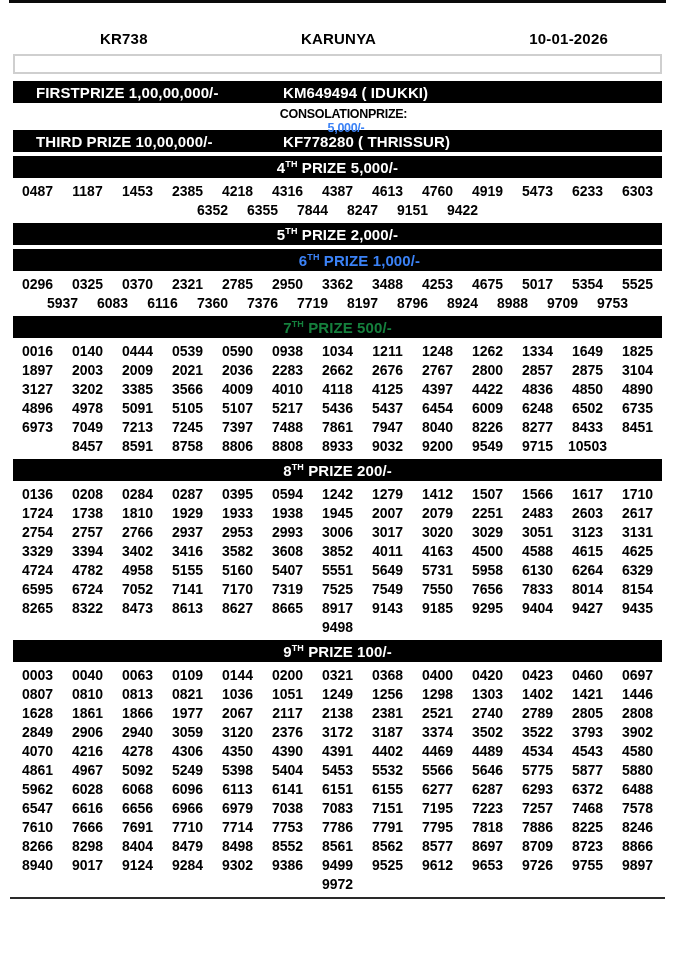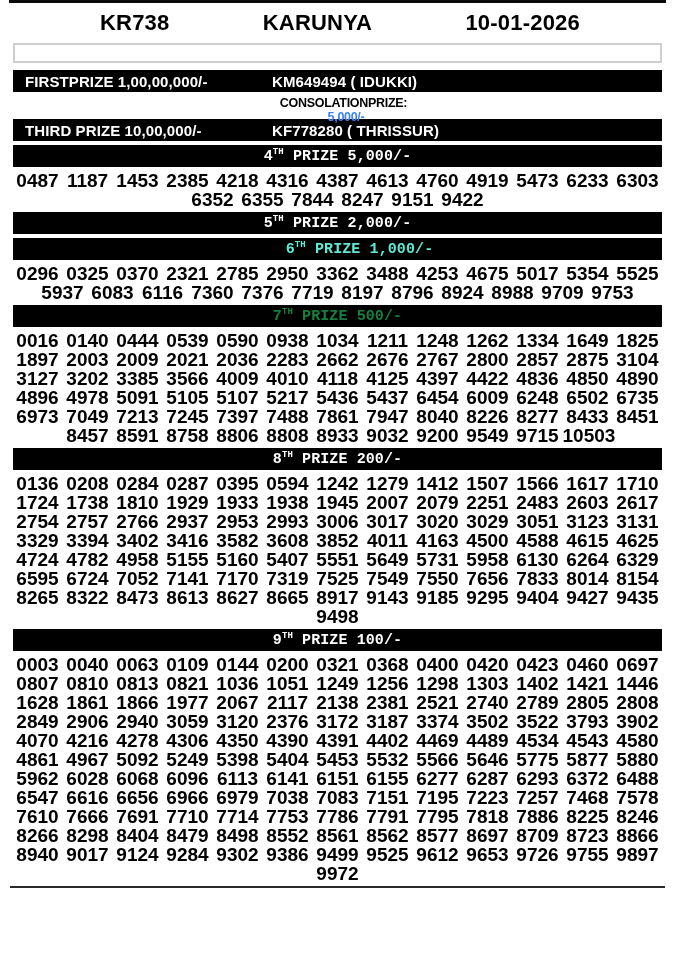--- a/index.html
+++ b/index.html
@@ -7,48 +7,48 @@
   body {
     width:675px; height:955px;
     font-family:"Liberation Sans", sans-serif;
     font-weight:bold; color:#000;
     overflow:hidden;
   }
   .page { position:relative; width:675px; height:955px; background:#fff; }
   .top-rule { margin:0 9px; height:3px; background:#0a0a0a; }
   .title-row {
     display:flex; justify-content:space-between; align-items:baseline;
-    padding:7px 95px 5px 100px;
-    font-size:22px; letter-spacing:0.2px;
+    padding:7px 67px 5px 100px;
+    font-size:15px; letter-spacing:0.2px;margin-top:20px;
   }
   .blank-band {
     margin:2px 13px 7px 13px; height:20px;
     background:#fff; border:2px solid #cfcfcf; border-bottom-color:#c0c0c0;
   }
   .banner {
     margin:0 13px 4px 13px; background:#000; color:#fff;
     height:22px; display:flex; align-items:center;
     font-size:15px; letter-spacing:0.1px;
   }
-  .banner.left { padding-left:12px; }
-  .banner.center { justify-content:center;font-family:Liberation Mono, monospace; }
+  .banner.left { padding-left:23px; }
+  .banner.center { justify-content:center; }
   .banner .b-label { display:inline-block; width:247px; white-space:nowrap; }
   .banner .b-winner { white-space:nowrap; }
   .banner sup, .consolation sup { font-size:9px; }
   .consolation {
     margin:0 13px 5px 13px; padding-left:12px; height:18px;
     display:flex; align-items:center;
     font-size:12.5px; letter-spacing:-0.3px; white-space:nowrap;flex-direction:column;
   }
   .consolation .c-amount { margin-left:5px; }
   .consolation .c-series { margin-left:22px; }
   .numbers {
     width:650px; margin:1px auto 3px auto;
     display:flex; flex-wrap:wrap; justify-content:center;
-    font-size:19px; line-height:19px;
+    font-size:14px; line-height:19px;
   }
   .num { width:50px; text-align:center; white-space:nowrap; }
   .bottom-rule { margin:3px 10px 0 10px; height:2px; background:#2a2a2a; }
 </style>
 </head>
 <body>
 
 <div class="page">
 
   <div class="top-rule"></div>
@@ -99,21 +99,21 @@
         <div class="num">6352</div>
         <div class="num">6355</div>
         <div class="num">7844</div>
         <div class="num">8247</div>
         <div class="num">9151</div>
         <div class="num">9422</div>
       </div>
       <div class="banner center" style="background: rgb(0, 0, 0); color: rgb(255, 255, 255);">
         <span>5<sup>TH</sup> PRIZE 2,000/-</span>
       </div>
-      <div class="banner center" style="background: rgb(0, 0, 0); color: #5eead4; padding-left: 44px;">
+      <div class="banner center" style="background: rgb(0, 0, 0); color: #3b82f6; padding-left: 44px;">
         <span>6<sup>TH</sup> PRIZE 1,000/-</span>
       </div>
       <div class="numbers">
         <div class="num">0296</div>
         <div class="num">0325</div>
         <div class="num">0370</div>
         <div class="num">2321</div>
         <div class="num">2785</div>
         <div class="num">2950</div>
         <div class="num">3362</div>

